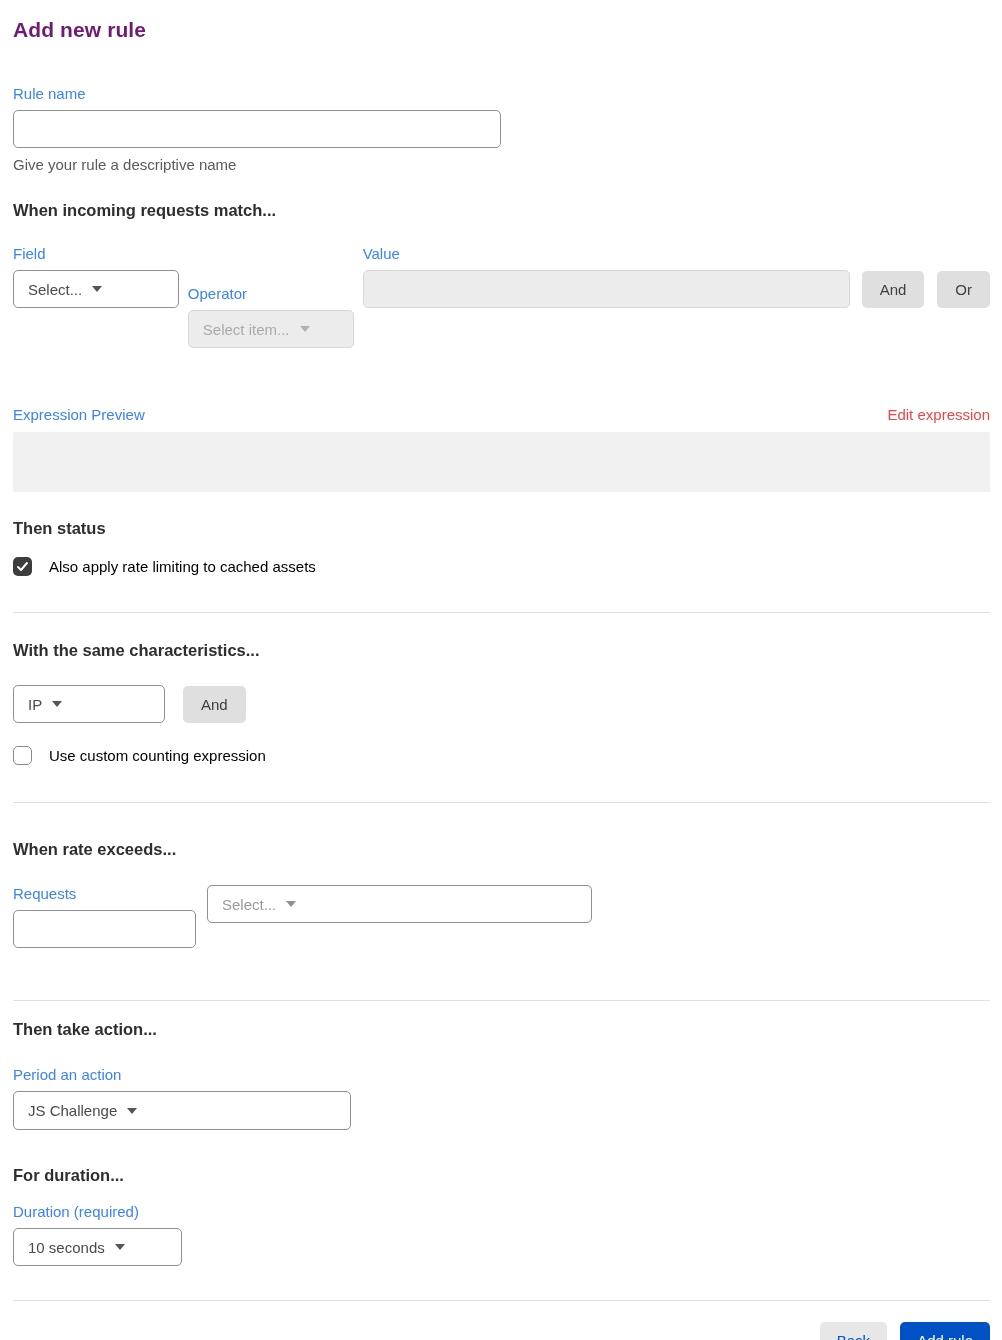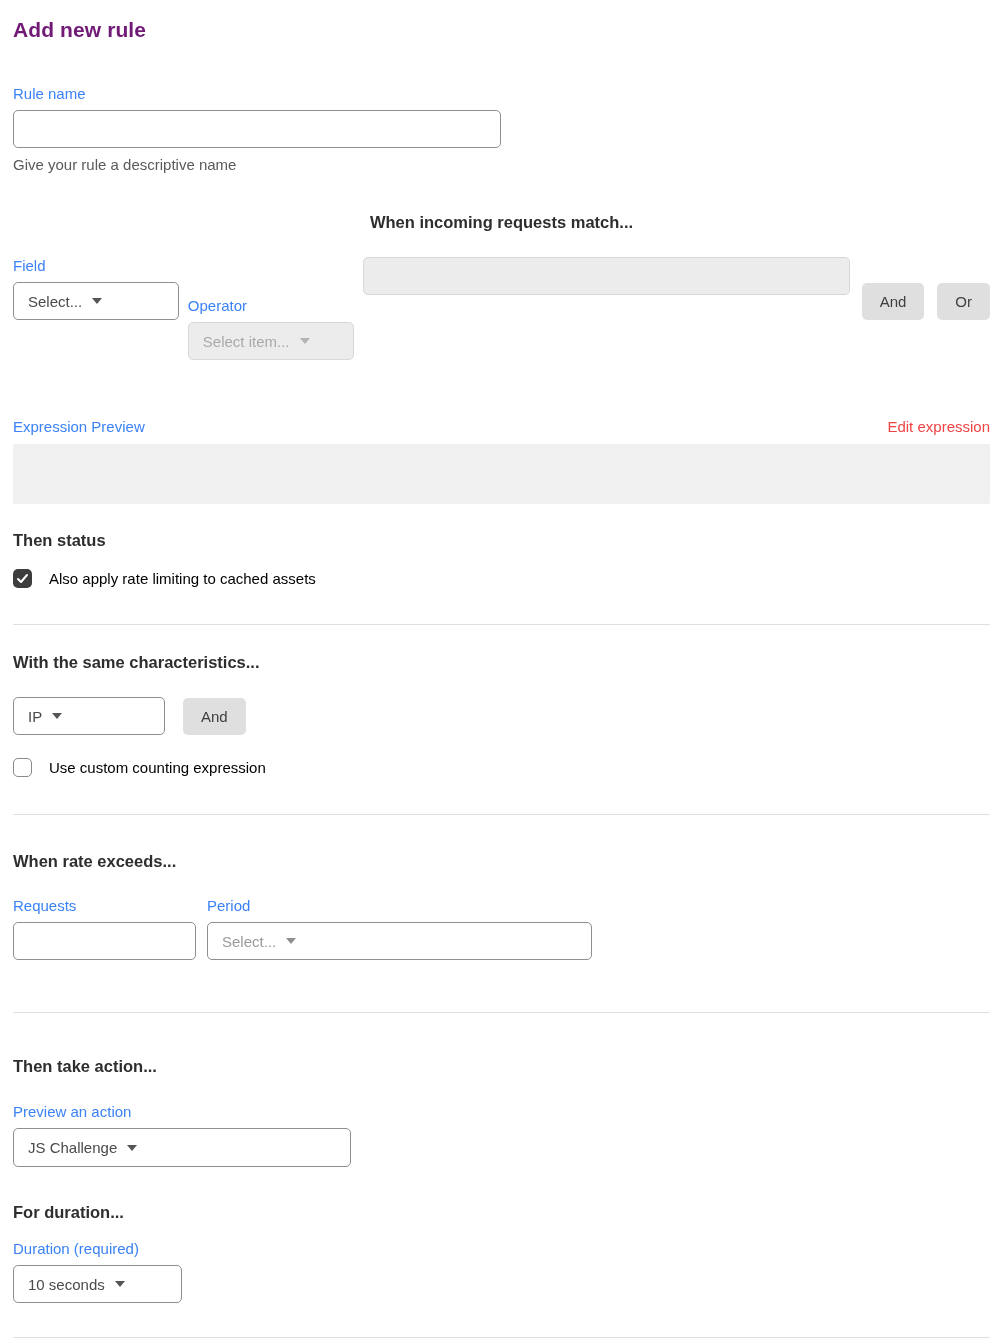--- a/index.html
+++ b/index.html
@@ -184,38 +184,39 @@
 <div class="container">
 
   <div class="page-title" style="margin-bottom:43px;">Add new rule</div>
 
   <div>
     <div class="field-label">Rule name</div>
     <input class="text-input" style="width: 488px;" type="text" value="">
     <div class="helper-text">Give your rule a descriptive name</div>
   </div>
 
-  <div class="section-heading" style="margin-top:40px;text-align:center;">When incoming requests match...</div>
+  <div class="section-heading" style="margin-top:28px;">When incoming requests match...</div>
 
   <div class="row" style="margin-top:25px; gap:9px;">
     <div style="width:168px;">
       <div class="field-label">Field</div>
       <div class="select">
         <span>Select...</span>
         <span class="chevron"></span>
       </div>
     </div>
     <div style="width:168px;margin-top:40px;">
       <div class="field-label">Operator</div>
       <div class="select disabled">
         <span>Select item...</span>
         <span class="chevron"></span>
       </div>
     </div>
     <div style="width:487px;">
+      <div class="field-label">Value</div>
       <input class="text-input disabled" style="width: 487px;" type="text" disabled="" value="">
     </div>
     <div style="padding-top:26px; margin-left:3px; display:flex; gap:13px;">
       <button class="btn-gray">And</button>
       <button class="btn-gray">Or</button>
     </div>
   </div>
 
   <div class="row" style="margin-top:58px; width:977px; justify-content:space-between; align-items:flex-end;">
     <div class="field-label" style="margin-bottom:0;">Expression Preview</div>
@@ -250,32 +251,31 @@
 
   <hr class="divider" style="margin-top:37px;">
 
   <div class="section-heading" style="margin-top:37px;">When rate exceeds...</div>
   <div class="row" style="margin-top:26px; gap:11px;">
     <div style="width:183px;">
       <div class="field-label">Requests</div>
       <input class="text-input" style="width: 183px;" type="text" value="">
     </div>
     <div style="width:385px;">
-      <div class="field-label">Period</div>
       <div class="select placeholder">
         <span>Select...</span>
         <span class="chevron" style="border-top-color:#8f8f8f;"></span>
       </div>
     </div>
   </div>
 
   <hr class="divider" style="margin-top:52px;">
 
-  <div class="section-heading" style="margin-top:44px;">Then take action...</div>
-  <div class="field-label" style="margin-top:27px;">Preview an action</div>
+  <div class="section-heading" style="margin-top:19px;">Then take action...</div>
+  <div class="field-label" style="margin-top:27px;">Period an action</div>
   <div class="select" style="width:338px; height:39px;">
     <span>JS Challenge</span>
     <span class="chevron"></span>
   </div>
 
   <div class="section-heading" style="margin-top:36px;">For duration...</div>
   <div class="field-label" style="margin-top:18px;">Duration (required)</div>
   <div class="select" style="width:169px;">
     <span>10 seconds</span>
     <span class="chevron"></span>

